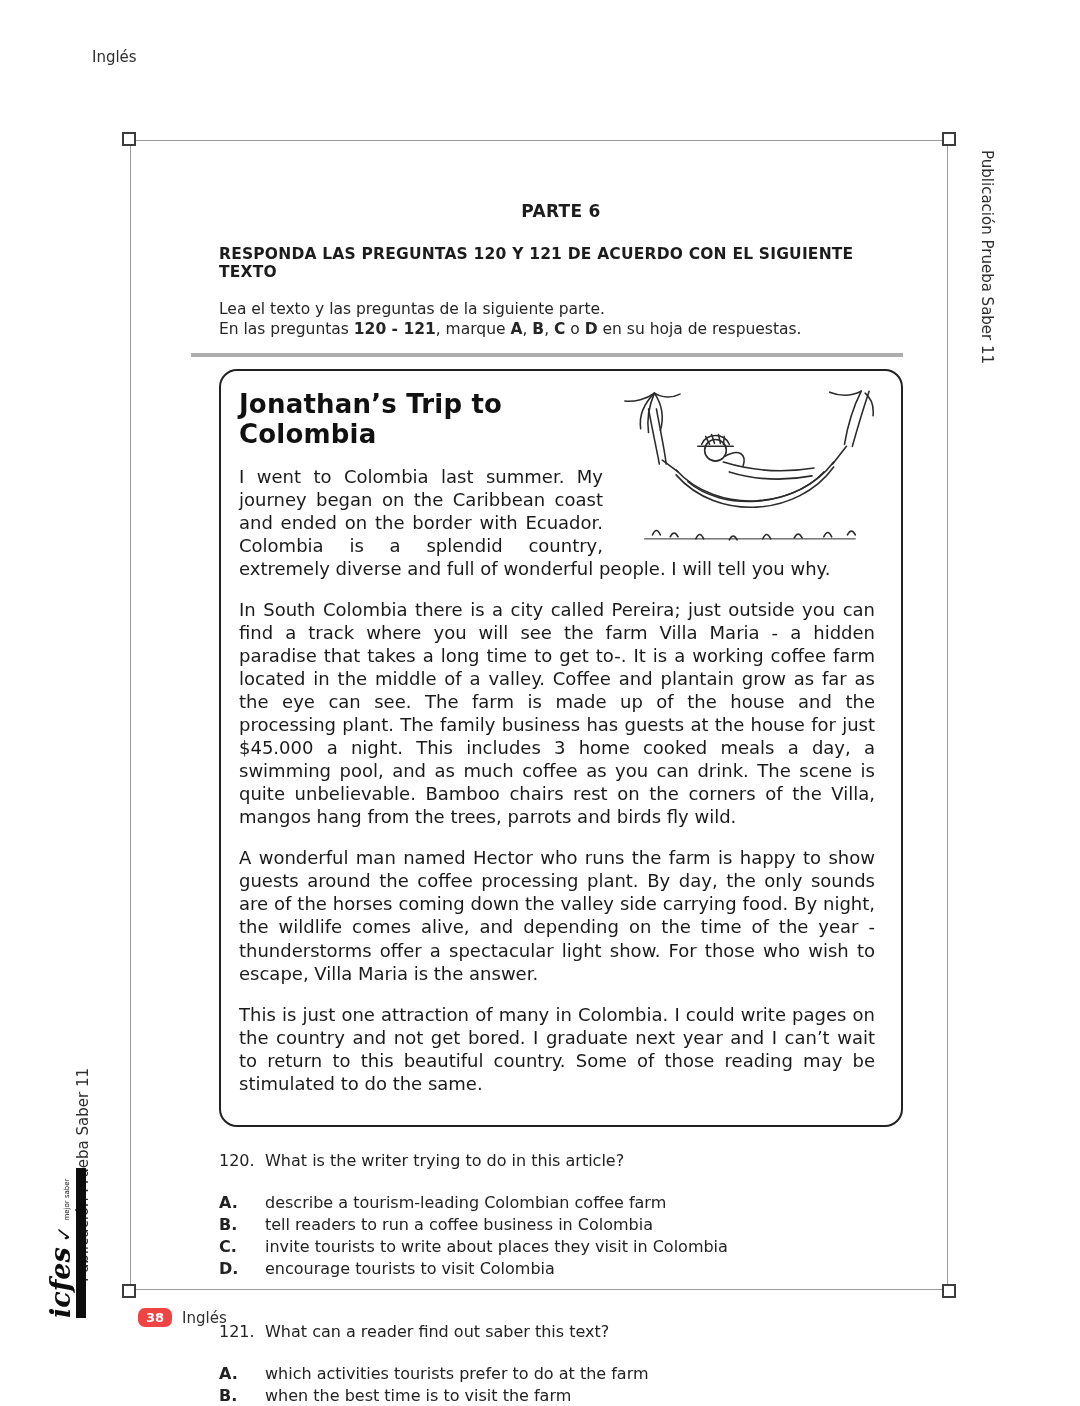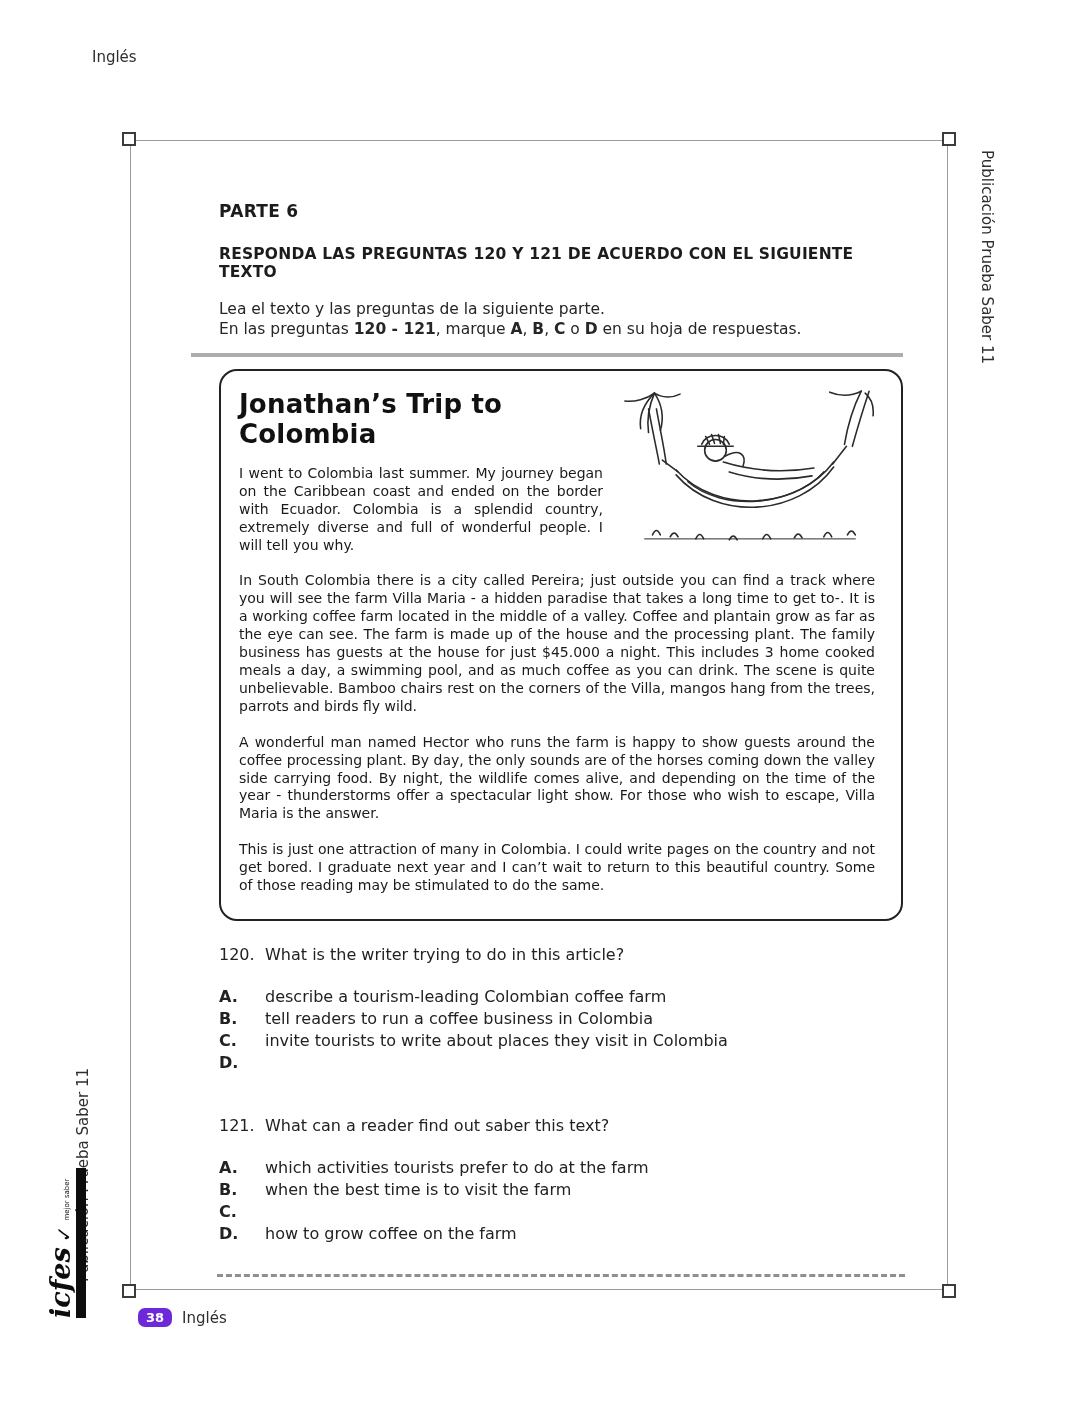--- a/index.html
+++ b/index.html
@@ -25,46 +25,46 @@
     position:absolute; width:14px; height:14px;
     border:2px solid #3c3c3c; background:#fff;
   }
   .corner.tl { left:-9px; top:-9px; }
   .corner.tr { right:-9px; top:-9px; }
   .corner.bl { left:-9px; bottom:-9px; }
   .corner.br { right:-9px; bottom:-9px; }
 
   .content { padding:60px 44px 0 88px; }
 
-  .parte { text-align:left; font-weight:bold; font-size:17px; letter-spacing:.3px; }
+  .parte { text-align:center; font-weight:bold; font-size:17px; letter-spacing:.3px; }
   .resp-heading { text-align:left; font-weight:bold; font-size:15.5px; margin-top:24px; letter-spacing:.2px; }
 
   .instr { margin-top:18px; font-size:15.5px; line-height:1.32; color:#262626; }
   .instr .b { font-weight:bold; }
 
   .divider { height:4px; background:#adadad; margin:13px 0 12px -28px; }
 
   .reading-box {
     border:2.5px solid #222;
     border-radius:18px;
-    padding:16px 26px 6px 18px;
+    padding:16px 26px 12px 18px;
     margin-top:4px;
     overflow:hidden;
   }
   .illustration {
     float:right;
     width:256px; height:156px;
     margin:2px 0 10px 16px;
   }
   .reading-title {
     font-size:26px; font-weight:bold; color:#111;
     margin:2px 0 16px 0; letter-spacing:.2px;
   }
   .reading-box p {
-    font-size:14px; line-height:1.28;
+    font-size:18px; line-height:1.28;
     text-align:justify;
     margin-bottom:18px;
     color:#1a1a1a;
   }
 
   .question-block { margin-top:24px; }
   .qline { display:flex; font-size:16px; color:#222; }
   .qnum { font-weight:normal; width:46px; flex-shrink:0; }
   .options { margin-top:22px; }
   .option { display:flex; font-size:16px; line-height:1.38; color:#222; }
@@ -91,21 +91,21 @@
     display:flex; align-items:flex-end; gap:5px;
     padding-bottom:2px;
   }
   .icfes-name { font-family:"DejaVu Serif", serif; font-style:italic; font-weight:bold; font-size:27px; color:#0d0d0d; line-height:1; }
   .icfes-check { font-size:20px; font-weight:bold; color:#0d0d0d; line-height:1; }
   .icfes-tag { font-size:7px; color:#0d0d0d; padding-bottom:3px; }
 
   
   .footer { position:absolute; left:138px; top:1308px; display:flex; align-items:center; gap:10px; }
   .page-badge {
-    background:#6d28d9; color:#fff;
+    background:#ef4444; color:#fff;
     border-radius:7px; padding:2px 8px;
     font-size:13px; font-weight:bold;
   }
   .footer-label { font-size:15px; color:#2e2e2e; }
 </style>
 </head>
 <body>
 
 <div class="top-label">Inglés</div>
 
@@ -206,20 +206,21 @@
         <div class="option">
           <span class="olet">B.</span>
           <span>tell readers to run a coffee business in Colombia</span>
         </div>
         <div class="option">
           <span class="olet">C.</span>
           <span>invite tourists to write about places they visit in Colombia</span>
         </div>
         <div class="option">
           <span class="olet">D.</span>
+          <span>encourage tourists to visit Colombia</span>
         </div>
       </div>
     </div>
 
     <div class="question-block" style="margin-top:42px;">
       <div class="qline">
         <span class="qnum">121.</span>
         <span>What can a reader find out saber this text?</span>
       </div>
       <div class="options">

